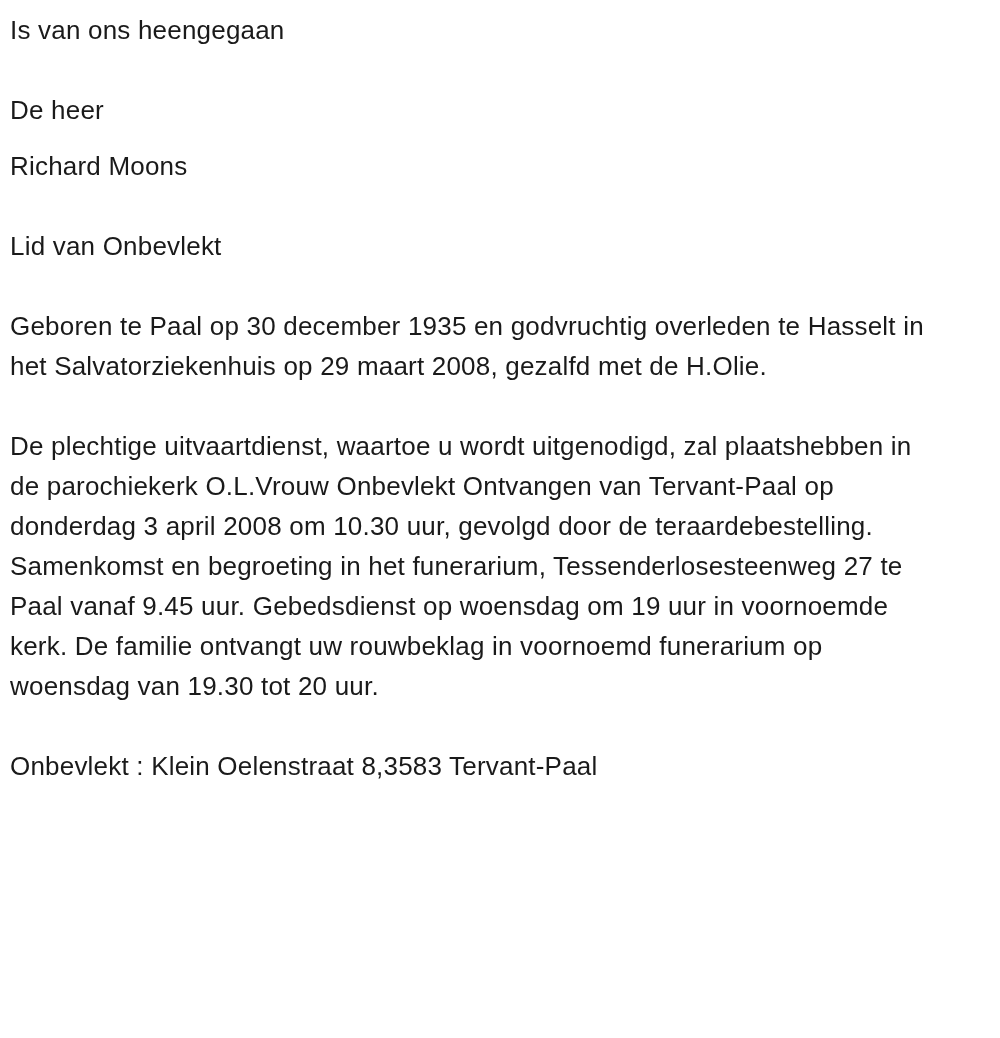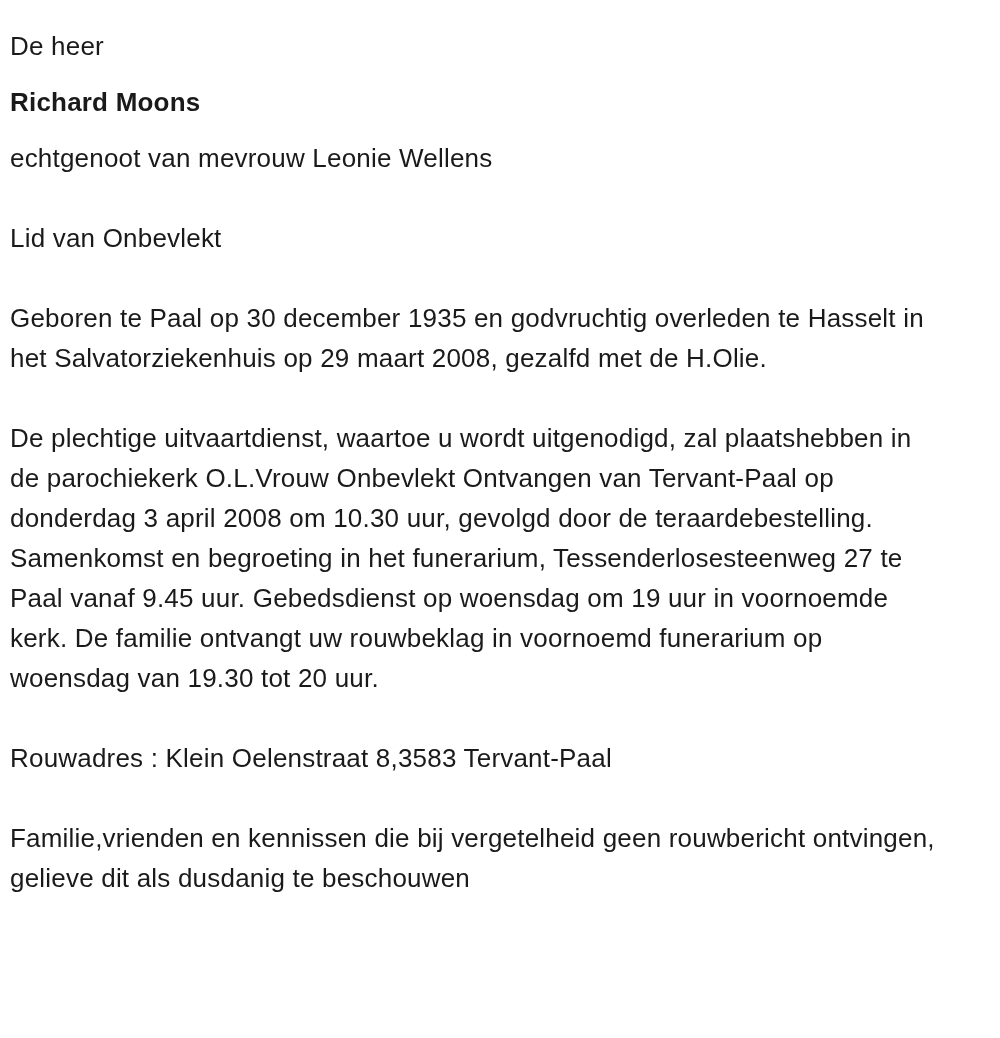--- a/index.html
+++ b/index.html
@@ -24,38 +24,37 @@
     .obituary p {
       margin: 0 0 40px 0;
     }
     .deceased-block p {
       margin: 16px 0 8px 0;
     }
     .deceased-block {
       margin: 0 0 40px 0;
     }
     .deceased-name {
-      font-weight: 700;
+      font-weight: 400;
     }
   </style>
 </head>
 <body>
 
 <div class="obituary">
 
+  <p>Is van ons heengegaan</p>
 
   <div class="deceased-block">
     <p>De heer</p>
     <p class="deceased-name">Richard Moons</p>
-    <p>echtgenoot van mevrouw Leonie Wellens</p>
   </div>
 
   <p>Lid van Onbevlekt</p>
 
   <p>Geboren te Paal op 30 december 1935 en godvruchtig overleden te Hasselt in het Salvatorziekenhuis op 29 maart 2008, gezalfd met de H.Olie.</p>
 
   <p>De plechtige uitvaartdienst, waartoe u wordt uitgenodigd, zal plaatshebben in de parochiekerk O.L.Vrouw Onbevlekt Ontvangen van Tervant-Paal op donderdag 3 april 2008 om 10.30 uur, gevolgd door de teraardebestelling. Samenkomst en begroeting in het funerarium, Tessenderlosesteenweg 27 te Paal vanaf 9.45 uur. Gebedsdienst op woensdag om 19 uur in voornoemde kerk. De familie ontvangt uw rouwbeklag in voornoemd funerarium op woensdag van 19.30 tot 20 uur.</p>
 
-  <p>Rouwadres : Klein Oelenstraat 8,3583 Tervant-Paal</p>
+  <p>Onbevlekt : Klein Oelenstraat 8,3583 Tervant-Paal</p>
 
-  <p>Familie,vrienden en kennissen die bij vergetelheid geen rouwbericht ontvingen, gelieve dit als dusdanig te beschouwen</p>
 
 </div>
 
 </body></html>

